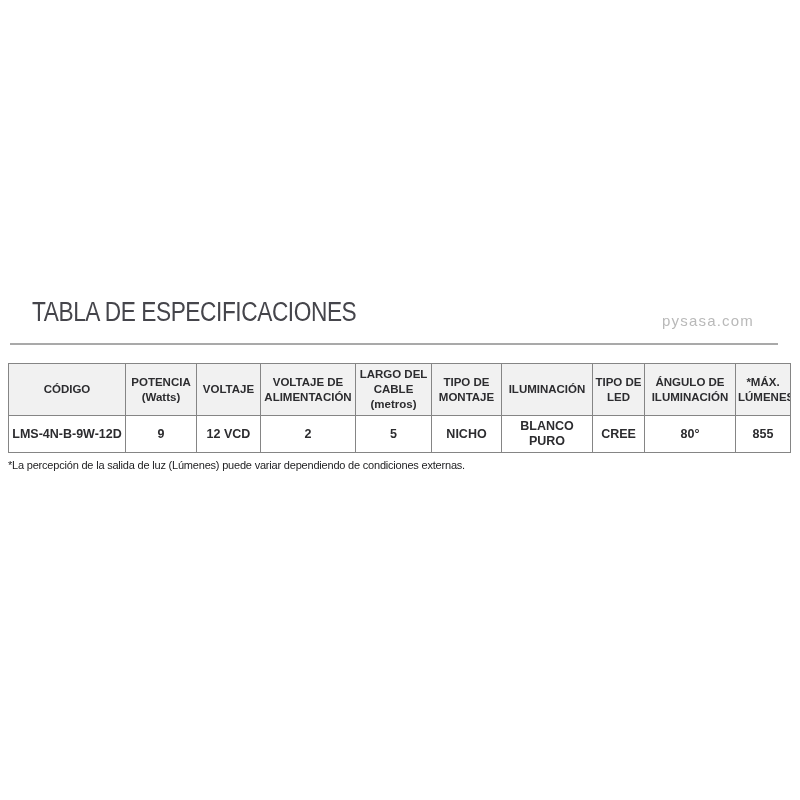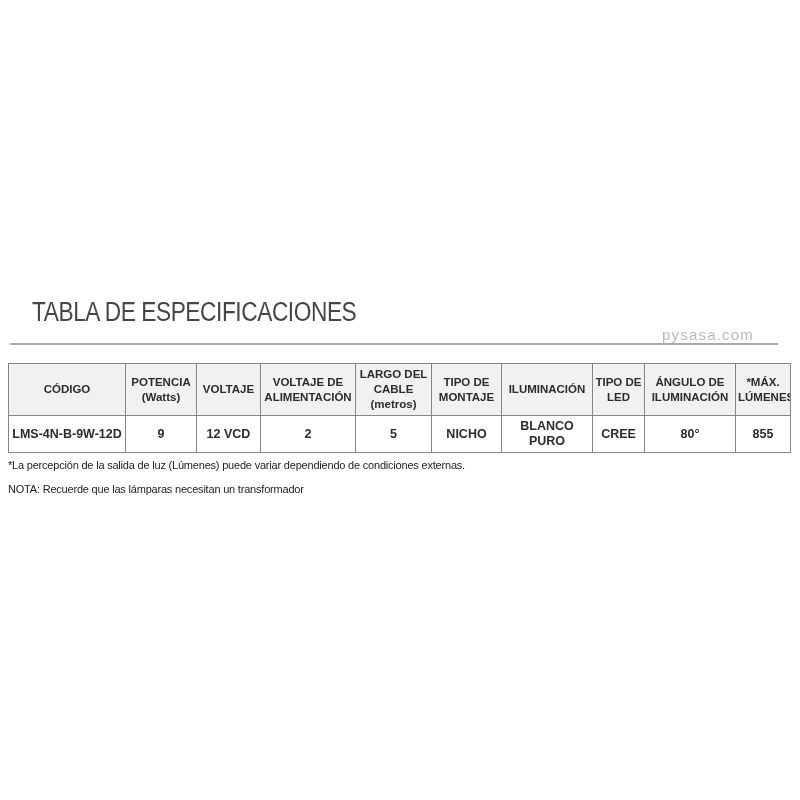--- a/index.html
+++ b/index.html
@@ -20,21 +20,21 @@
     font-weight: 400;
     letter-spacing: -0.5px;
     color: #45454b;
     white-space: nowrap;
     transform: scaleX(0.84);
     transform-origin: left top;
   }
   .watermark {
     position: absolute;
     left: 662px;
-    top: 326px;
+    top: 312px;
     font-size: 15px;
     letter-spacing: 1.2px;
     color: #b9b9b9;
     white-space: nowrap;
   }
   .title-rule {
     position: absolute;
     left: 10px;
     top: 343px;
     width: 768px;
@@ -130,15 +130,14 @@
         <td><span>NICHO</span></td>
         <td><span class="wrap-narrow">BLANCO PURO</span></td>
         <td><span>CREE</span></td>
         <td><span>80°</span></td>
         <td><span>855</span></td>
       </tr>
     </tbody>
   </table>
 
   <div class="note note-1">*La percepción de la salida de luz (Lúmenes) puede variar dependiendo de condiciones externas.</div>
-  <div class="note note-2">NOTA: Recuerde que las lámparas necesitan un transformador</div>
 
 </div>
 
 </body></html>

